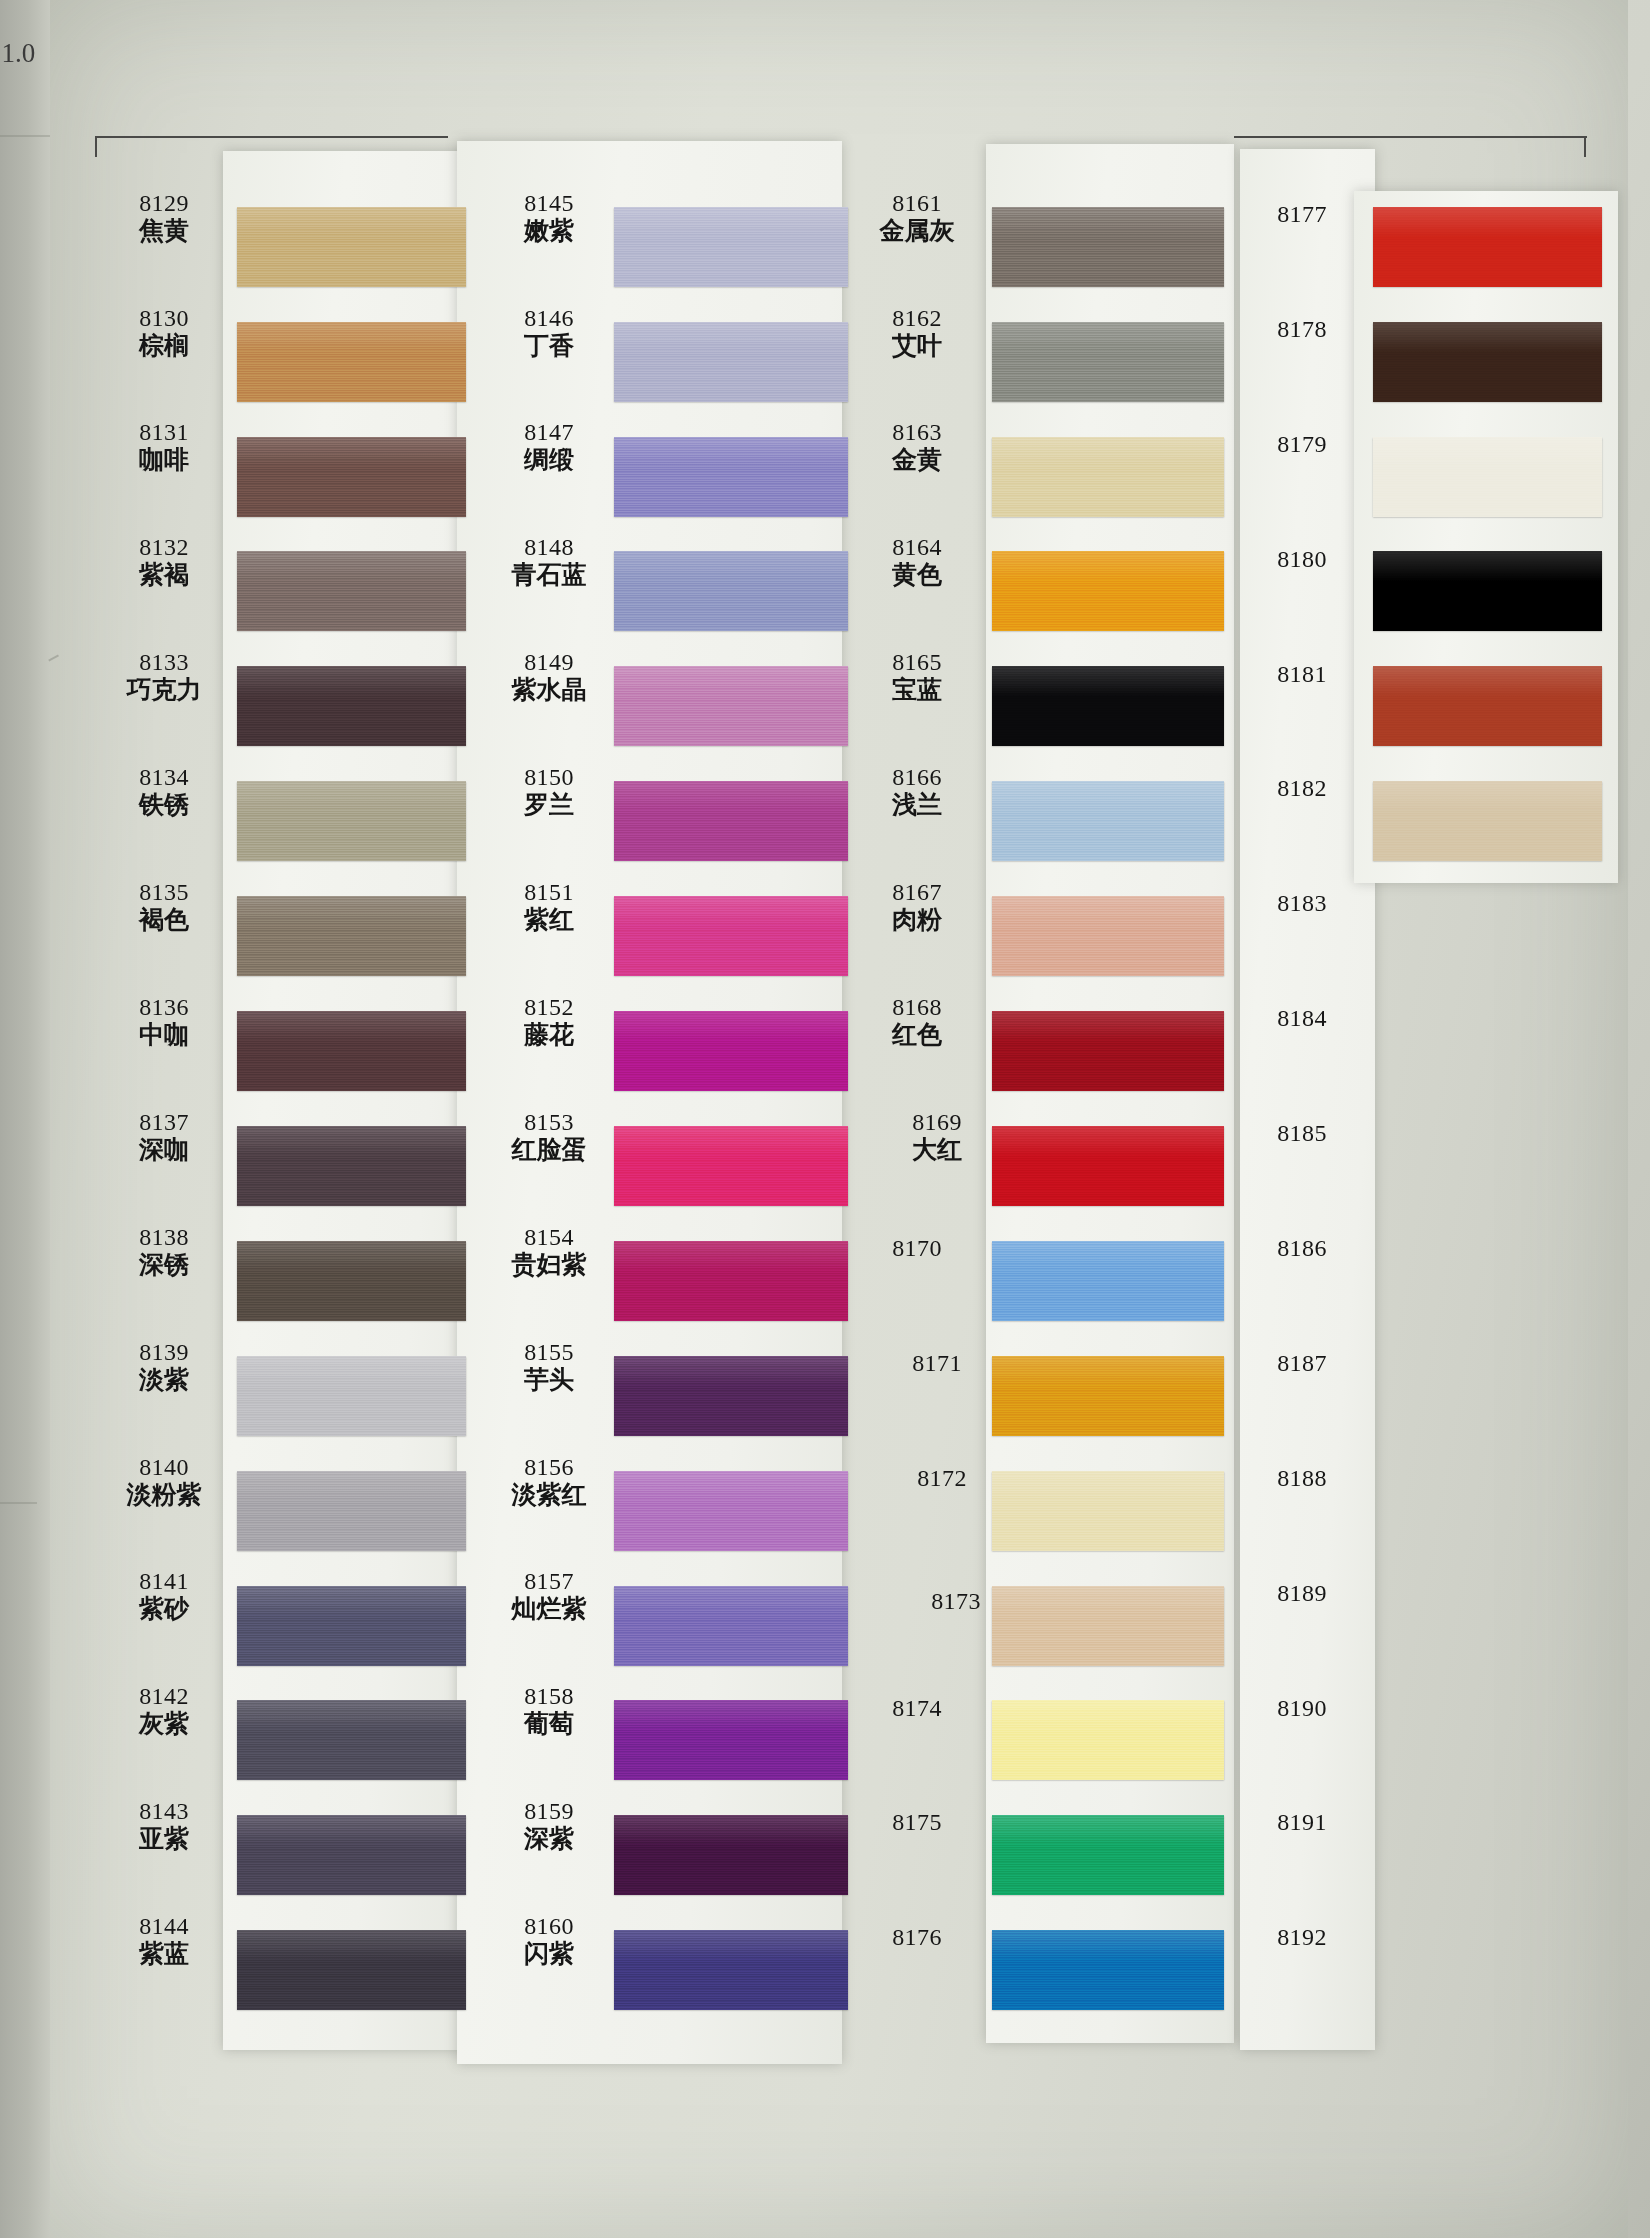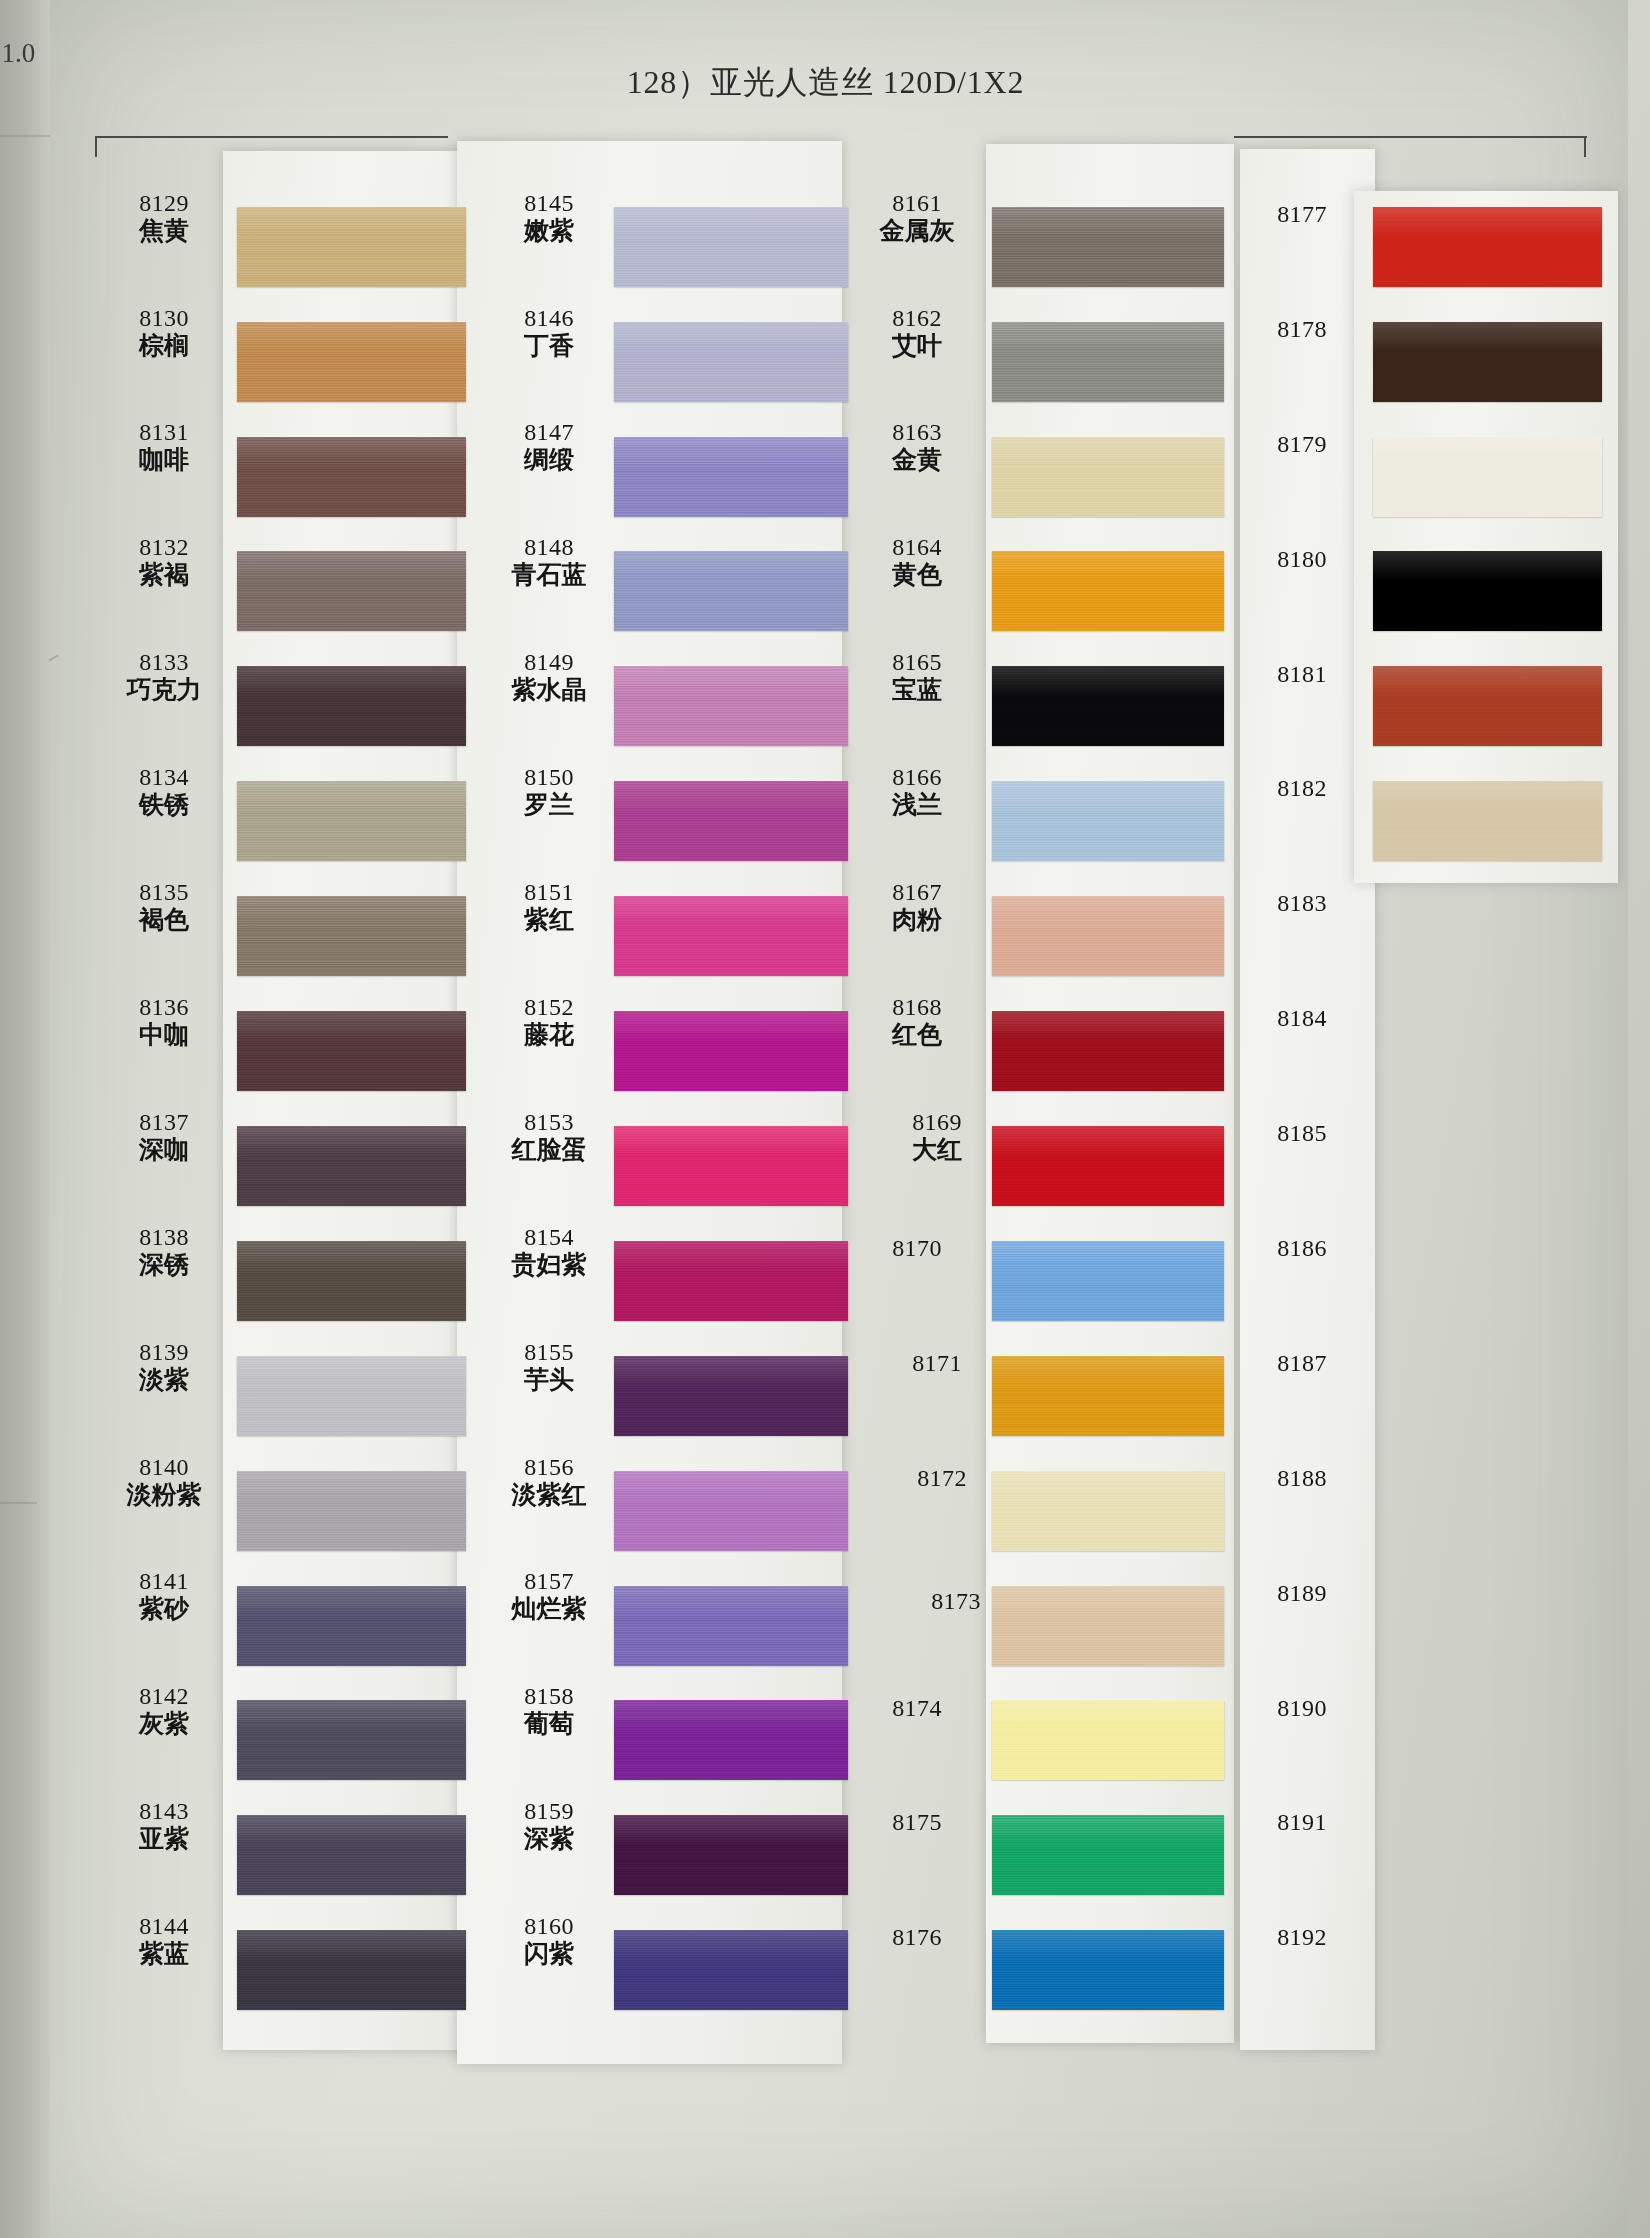--- a/index.html
+++ b/index.html
@@ -142,21 +142,20 @@
   <div id="sheet"></div>
   <div id="edge-left"></div>
 
   <div class="fold-line" style="left:0px; top:135px; width:50px; height:2.4px;"></div>
   <div class="fold-line" style="left:0px; top:1502px; width:37px; height:2.4px;"></div>
   <div class="scratch" style="left:48px; top:657px; width:11.2px; height:1.6px; transform:rotate(-28deg);"></div>
 
   <div id="margin-mark" style="position:absolute; left:1.6px; top:38px; font-size:27px; color:#3a3a3a;
               font-family:'Liberation Serif','DejaVu Serif',serif;">1.0</div>
 
-  <div id="page-title">128）亚光人造丝  120D/1X2</div>
 
   <div id="rule-left"></div>
   <div id="rule-right"></div>
   <div class="corner-tick" style="left:95px; top:136px;"></div>
   <div class="corner-tick" style="left:1584px; top:136px;"></div>
 
   <div class="card" style="left:223px; top:151px; width:248px; height:1899px;"></div>
   <div class="card" style="left:457px; top:141px; width:385px; height:1923px;"></div>
   <div class="card" style="left:986px; top:144px; width:248px; height:1899px;"></div>
   <div class="card" style="left:1240px; top:149px; width:135px; height:1901px;"></div>

